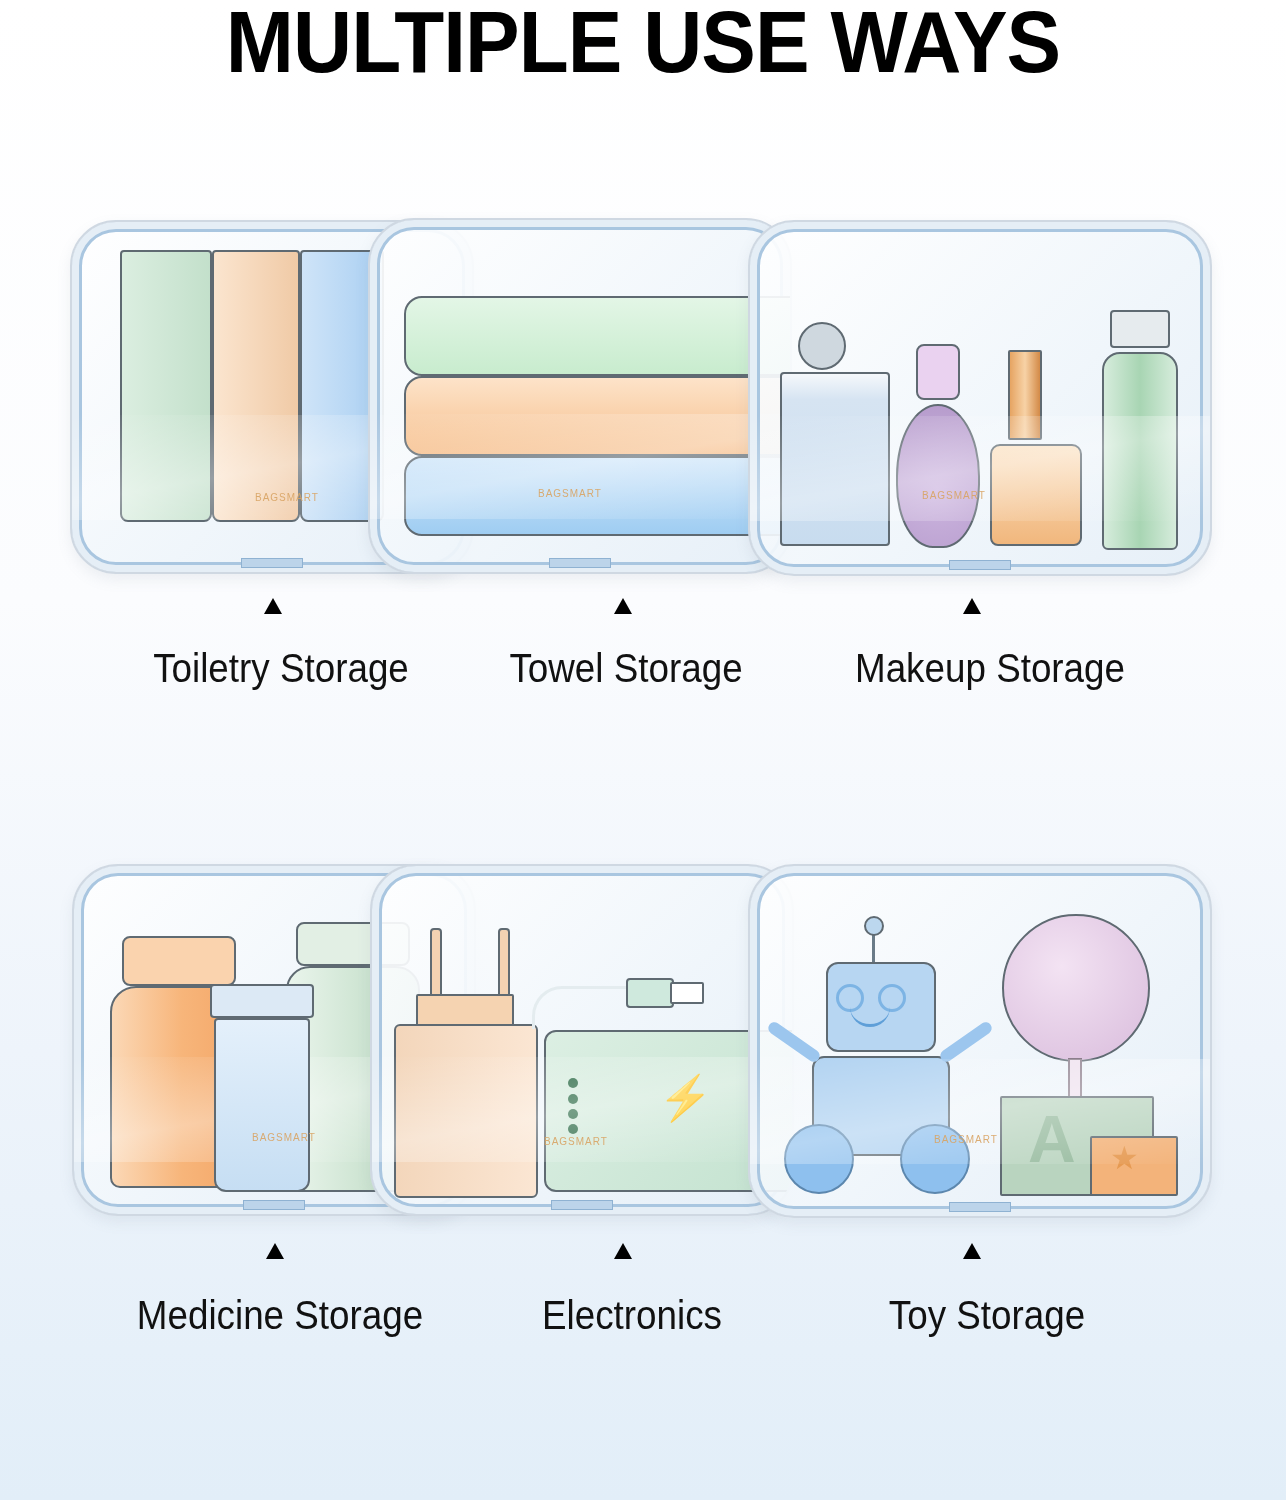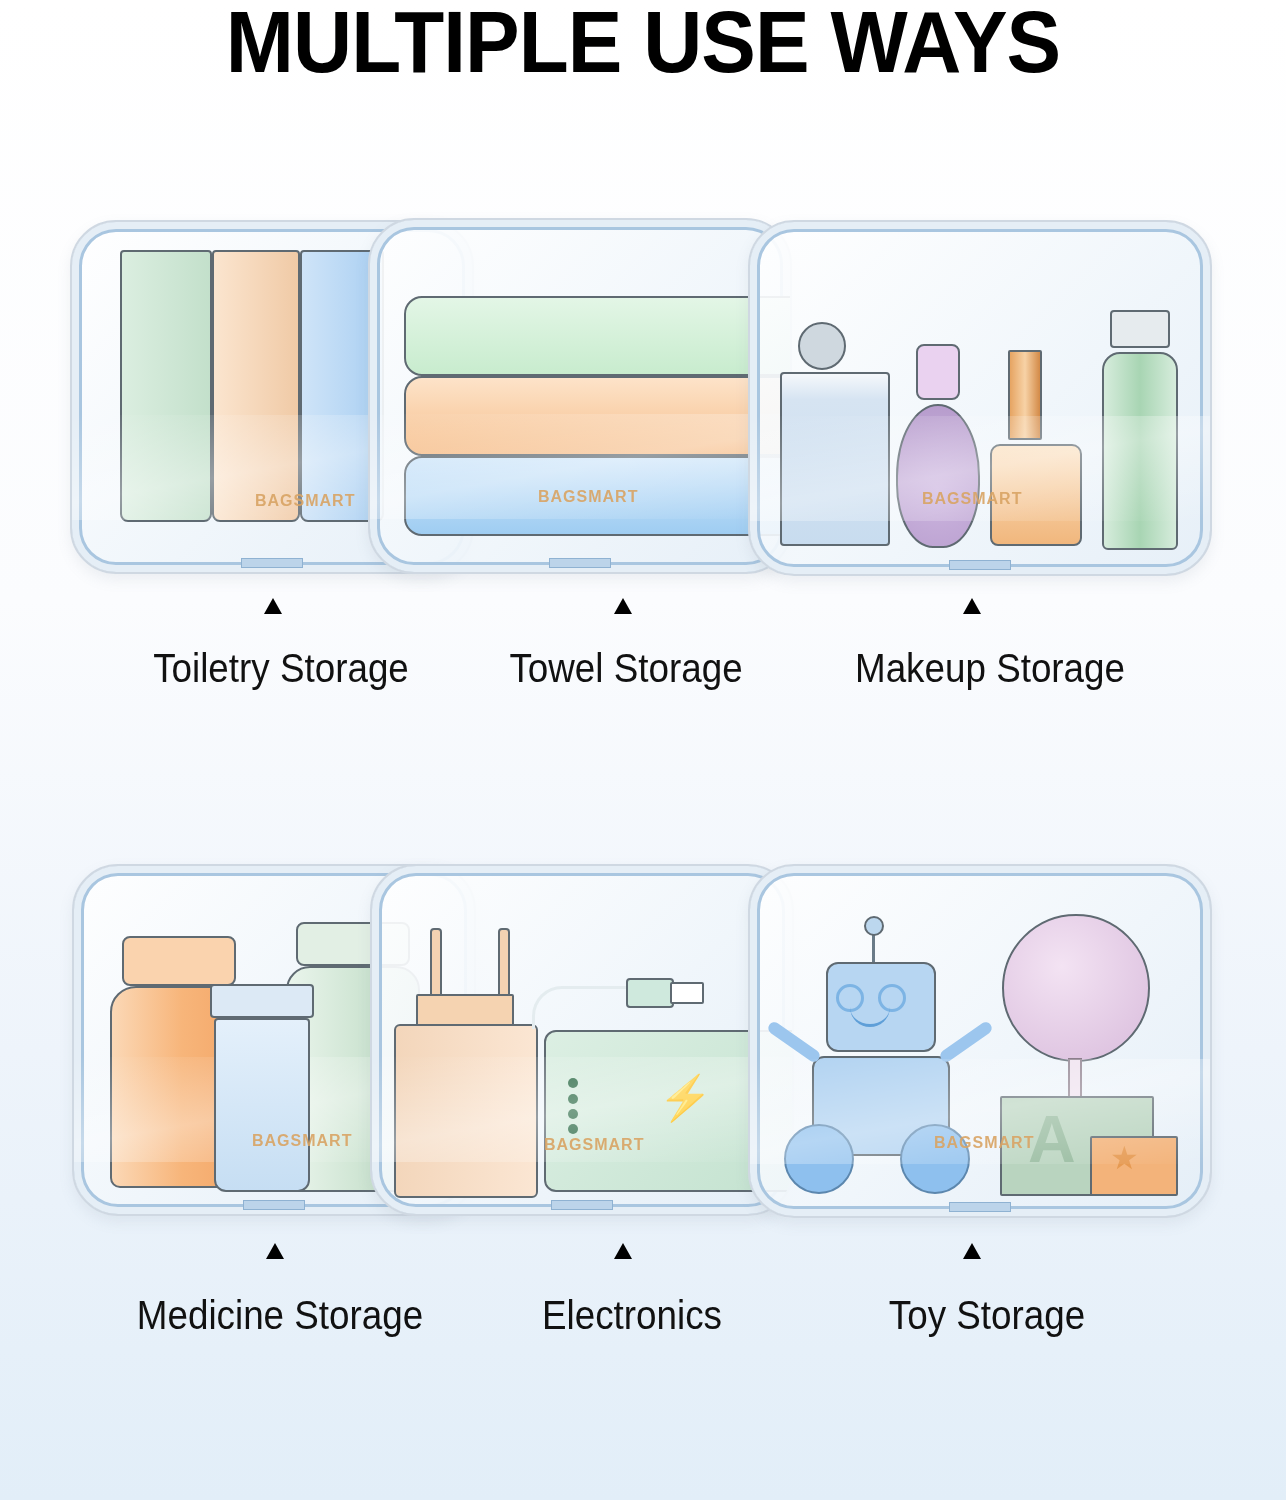--- a/index.html
+++ b/index.html
@@ -24,21 +24,21 @@
   }
   .bag .tab {
     position:absolute; bottom:4px; left:50%; transform:translateX(-50%);
     width:60px; height:8px; background:#bcd4ea; border:1px solid #8fb2d2;
   }
   .bag .shine {
     position:absolute; left:0; right:0; top:55%; height:30%;
     background:linear-gradient(170deg, rgba(255,255,255,0) 0%, rgba(255,255,255,0.35) 50%, rgba(255,255,255,0) 100%);
   }
   .brand {
-    position:absolute; font-weight:bold; font-size:16px; letter-spacing:1px;
+    position:absolute; font-weight:normal; font-size:10px; letter-spacing:1px;
     color:#d9a464; opacity:0.9;
   }
   .obj { position:absolute; border:2px solid #5f6a72; border-radius:6px; }
   .caret {
     position:absolute; width:0; height:0;
     border-left:9px solid transparent; border-right:9px solid transparent;
     border-bottom:16px solid #000;
   }
   .label {
     position:absolute; font-size:40px; color:#111; white-space:nowrap;

